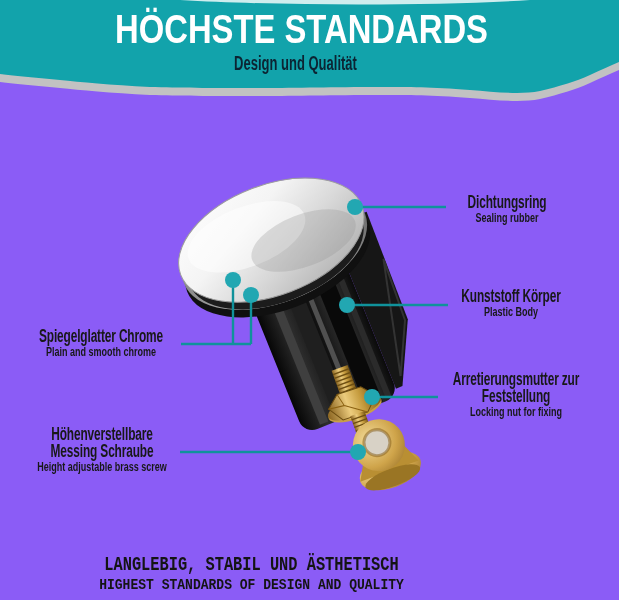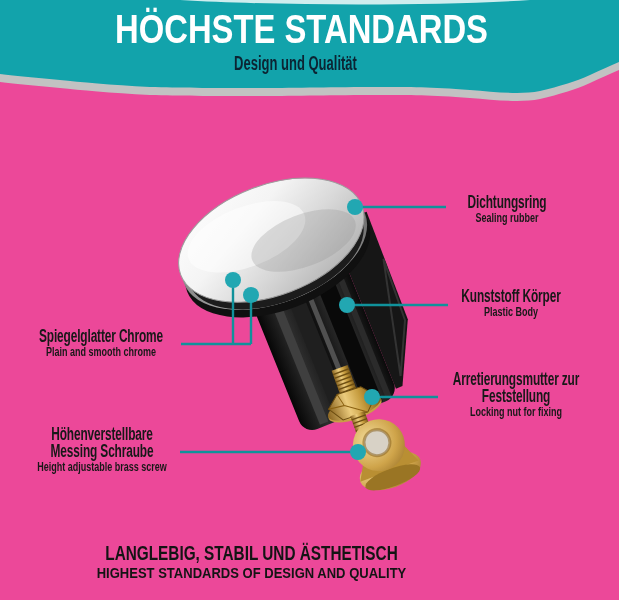--- a/index.html
+++ b/index.html
@@ -1,17 +1,17 @@
 <!DOCTYPE html>
 <html><head>
 <meta charset="utf-8">
 <style>
   html,body{margin:0;padding:0;background:#ffffff;}
   #app{position:relative;width:619px;height:600px;overflow:hidden;
-       font-family:"Liberation Sans",sans-serif;background:#ec4899;}
+       font-family:"Liberation Sans",sans-serif;background:#8b5cf6;}
   svg{display:block;}
 
   
   .header{position:absolute;top:0;left:0;width:619px;height:125px;}
   .header svg{position:absolute;top:0;left:0;}
   .hdr-title{position:absolute;top:8px;left:0;width:619px;text-align:center;
     color:#ffffff;font-weight:bold;font-size:41px;line-height:42px;
     transform:translateX(-8px) scaleX(.8);transform-origin:50% 0;white-space:nowrap;}
   .hdr-sub{position:absolute;top:52px;left:0;width:619px;text-align:center;
     color:#0c2433;font-weight:bold;font-size:20px;line-height:22px;
@@ -24,21 +24,21 @@
   .callout .s{font-size:12px;font-weight:bold;line-height:14px;
     white-space:nowrap;transform:scaleX(.75);transform-origin:50% 50%;}
 
   #co-dichtungsring{left:387px;top:194px;}
   #co-kunststoff{left:391px;top:288px;}
   #co-arretierung{left:396px;top:371px;}
   #co-spiegelglatter{left:-19px;top:328px;}
   #co-hoehe{left:-18px;top:426px;}
 
   
-  .footer{position:absolute;top:541px;left:0;width:509px;text-align:center;color:#141414;}
+  .footer{position:absolute;top:553px;left:0;width:509px;text-align:center;color:#141414;font-family:Liberation Mono, monospace;}
   .footer .t{font-size:21px;font-weight:bold;line-height:23px;white-space:nowrap;
     transform:translateX(-3px) scaleX(.73);transform-origin:50% 50%;}
   .footer .s{font-size:15.5px;font-weight:bold;line-height:18px;white-space:nowrap;
     transform:translateX(-3px) scaleX(.84);transform-origin:50% 50%;}
 
   .stage{position:absolute;top:0;left:0;}
 </style>
 </head>
 <body>
 

